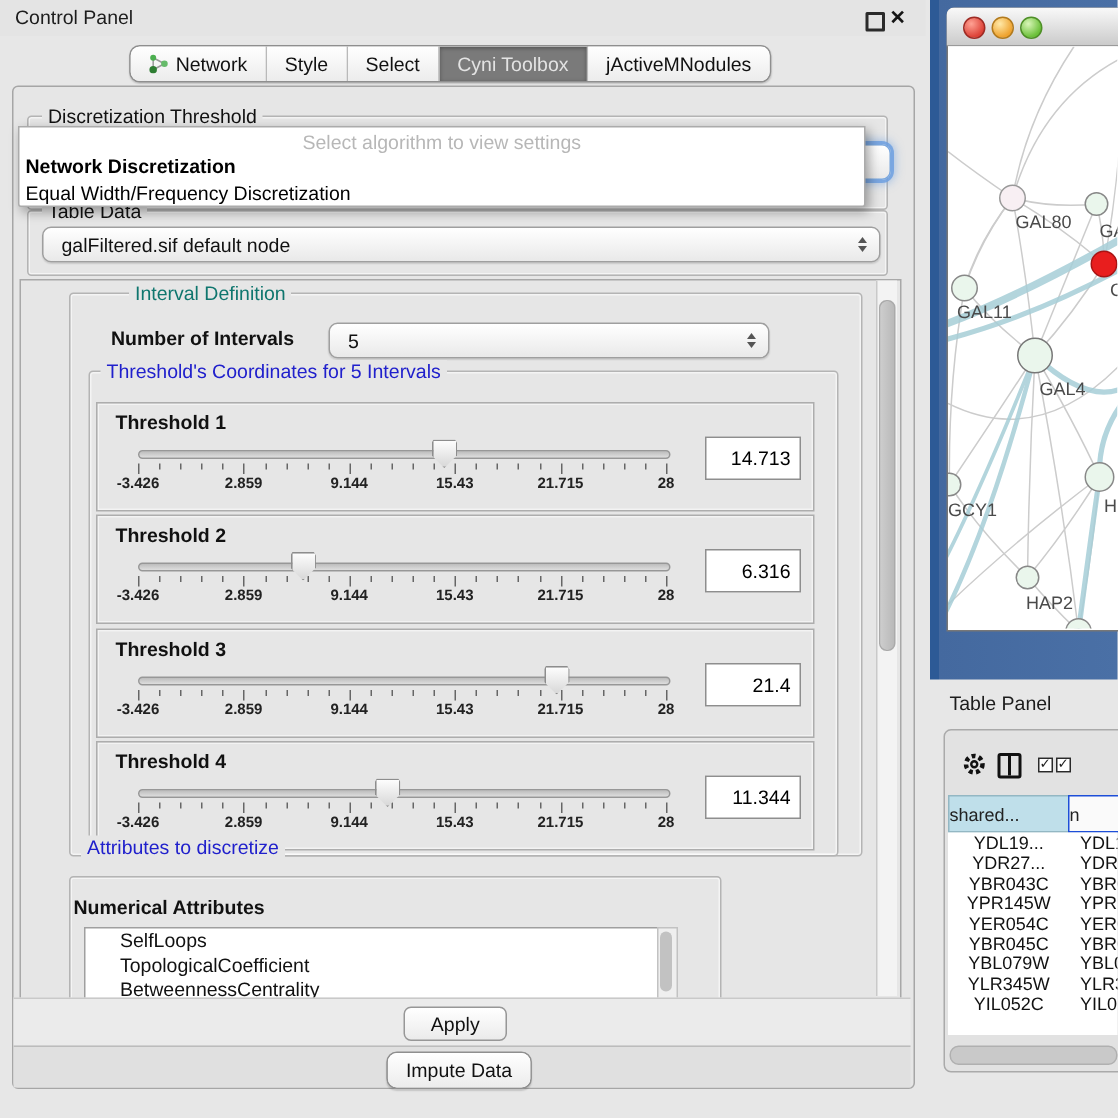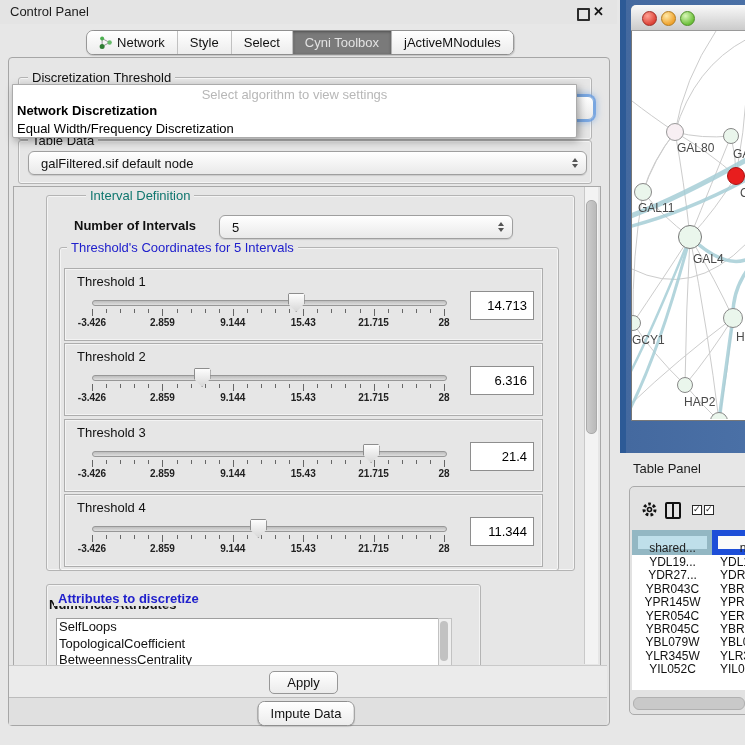--- a/index.html
+++ b/index.html
@@ -40,33 +40,33 @@
   #popup-hint{top:2px;width:100%;text-align:center;font-size:13px;color:#b7b7b7;}
   .pop-item{position:relative;font-size:13px;color:#000;padding:1px 4px;line-height:16px;}
   .pop-item.bold{font-weight:700;}
   
   #viewport{left:13px;top:186px;width:586px;height:479px;border:1px solid #a8a8a8;background:#e6e6e6;overflow:hidden;}
   #scrollbar-v{left:584px;top:187px;width:13px;height:477px;background:#f3f3f3;border-left:1px solid #c9c9c9;z-index:3;}
   #scroll-thumb-v{left:586px;top:200px;width:9px;height:232px;border-radius:5px;background:linear-gradient(90deg,#cdcdcd,#b9b9b9);border:1px solid #aaa;z-index:4;}
   .boldlab{font-size:13px;font-weight:700;color:#111;white-space:nowrap;}
   
   .thr-box{position:absolute;left:50px;width:477px;height:71px;border:1px solid #adadad;background:#e6e6e6;box-shadow:inset 0 0 0 1px rgba(255,255,255,.5);}
-  .thr-label{position:absolute;left:12px;top:5px;font-size:13px;font-weight:400;color:#111;}
+  .thr-label{position:absolute;left:12px;top:5px;font-size:13px;font-weight:700;color:#111;}
   .thr-track{position:absolute;left:27px;top:31px;width:353px;height:4px;border:1px solid #979797;border-radius:3px;background:linear-gradient(#bdbdbd,#dedede);}
   .tick{position:absolute;top:0;width:1px;height:4px;background:#666;}
   .tick.major{height:7px;}
   .thr-ticks{position:absolute;left:27px;top:40px;width:353px;height:8px;}
   .tick-label{position:absolute;top:48px;transform:translateX(-50%);font-size:10px;font-weight:600;color:#222;white-space:nowrap;}
   .thr-thumb{position:absolute;top:24px;width:15px;height:17px;background:linear-gradient(#fdfdfd,#d8d8d8);
     border:1px solid #8d8d8d;clip-path:polygon(8% 0,92% 0,100% 12%,100% 55%,50% 100%,0 55%,0 12%);}
   .thr-field{position:absolute;left:405px;top:22px;width:56px;height:27px;background:#fff;border:1px solid #8e8e8e;
     font-size:13px;color:#000;text-align:right;line-height:27px;padding-right:6px;box-sizing:content-box;}
   
   #attr-list{left:42px;top:431px;width:382px;height:48px;background:#fff;border:1px solid #9f9f9f;overflow:hidden;}
-  .attr-item{font-size:13px;color:#111;padding-left:2px;line-height:16.5px;white-space:nowrap;}
+  .attr-item{font-size:13px;color:#111;padding-left:23px;line-height:16.5px;white-space:nowrap;}
   #attr-scroll{left:424px;top:431px;width:12px;height:48px;background:#efefef;border:1px solid #c2c2c2;}
   #attr-thumb{left:426px;top:434px;width:8px;height:40px;border-radius:4px;background:#c2c2c2;}
   
   #footer{left:9px;top:665px;width:598px;height:32px;background:#ebebeb;border-top:1px solid #c9c9c9;}
   #apply-btn{left:269px;top:671px;width:67px;height:21px;background:linear-gradient(#ffffff,#ebebeb);
     border:1px solid #979797;border-radius:5px;font-size:13px;color:#111;text-align:center;line-height:21px;}
   #bottom-strip{left:9px;top:697px;width:598px;height:27px;background:#e0e0e0;border-top:1px solid #bcbcbc;}
   
   #blue-frame{left:620px;top:0;width:125px;height:453px;background:linear-gradient(90deg,#2d5a96 0,#2d5a96 6px,#44699f 6px,#4a70a6 100%);}
   #mac-window{left:631px;top:5px;width:120px;height:414px;border:1px solid #777;border-radius:5px 5px 0 0;background:#fff;}
@@ -81,21 +81,21 @@
   .node-label{position:absolute;font-size:12px;color:#4a4a4a;white-space:nowrap;}
   
   #table-title{left:633px;top:461px;font-size:13px;color:#1c1c1c;}
   #table-card{left:629px;top:486px;width:120px;height:227px;background:#e2e2e2;border:1px solid #aaa;border-radius:5px 0 0 5px;}
   #gear-icon{left:641px;top:501px;}
   #split-icon{left:665px;top:502px;width:12px;height:13px;border:2px solid #111;border-radius:2px;}
   #split-icon i{position:absolute;left:5px;top:0;width:2px;height:13px;background:#111;}
   .cbx{position:absolute;top:505px;width:8px;height:8px;border:1.5px solid #2a2a2a;background:#fff;}
   .cbx::after{content:"✓";position:absolute;left:0px;top:-2px;font-size:9px;color:#222;}
   #cbx-1{left:692px;} #cbx-2{left:704px;}
-  .hcell{position:absolute;top:530px;height:25px;font-size:12px;color:#222;text-align:center;line-height:25px;border:6px solid #1d4ed8;box-sizing:border-box;}
+  .hcell{position:absolute;top:530px;height:25px;font-size:12px;color:#222;line-height:25px;border:1px solid #1d4ed8;box-sizing:border-box;}
   #hcell-1{left:632px;width:81px;background:#bfdfea;border-color:#93b7c3;}
   #hcell-2{left:712px;width:62px;background:#fafafa;}
   #rows{left:632px;top:555px;width:113px;height:135px;background:#fff;overflow:hidden;}
   .trow{position:absolute;left:0;width:150px;height:13px;}
   .tc1{position:absolute;left:0;width:81px;text-align:center;font-size:12px;color:#111;white-space:nowrap;}
   .tc2{position:absolute;left:81px;width:70px;text-align:left;padding-left:7px;font-size:12px;color:#111;white-space:nowrap;}
   #hscroll-thumb{left:633px;top:697px;width:110px;height:11px;border-radius:6px;background:#c9c9c9;border:1px solid #b0b0b0;}
 </style>
 </head>
 <body>
@@ -165,21 +165,21 @@
     <span class="spin">
         <i class="up"></i>
         <i class="dn"></i>
       </span>
   </div>
 
   <div class="group" style="position:absolute;left:45px;top:60px;width:498px;height:322px;"></div>
   <div class="gtitle blue" style="left:53px;top:53px;">Threshold's Coordinates for 5 Intervals</div>
 
   <div class="group" style="position:absolute;left:32px;top:397px;width:433px;height:250px;"></div>
-  <div class="gtitle blue" style="left:40px;top:404px;font-weight:bold;">Attributes to discretize</div>
+  <div class="gtitle blue" style="left:40px;top:370px;">Attributes to discretize</div>
   <div class="boldlab" style="position:absolute;left:35px;top:410px;">Numerical Attributes</div>
   <div class="abs" id="attr-list">
       <div class="attr-item">SelfLoops</div>
       <div class="attr-item">TopologicalCoefficient</div>
       <div class="attr-item">BetweennessCentrality</div>
     </div>
   <div class="abs" id="attr-scroll"></div>
   <div class="abs" id="attr-thumb"></div>
 <div class="thr-box" style="top: 81px;">
       <div class="thr-label">Threshold 1</div>

